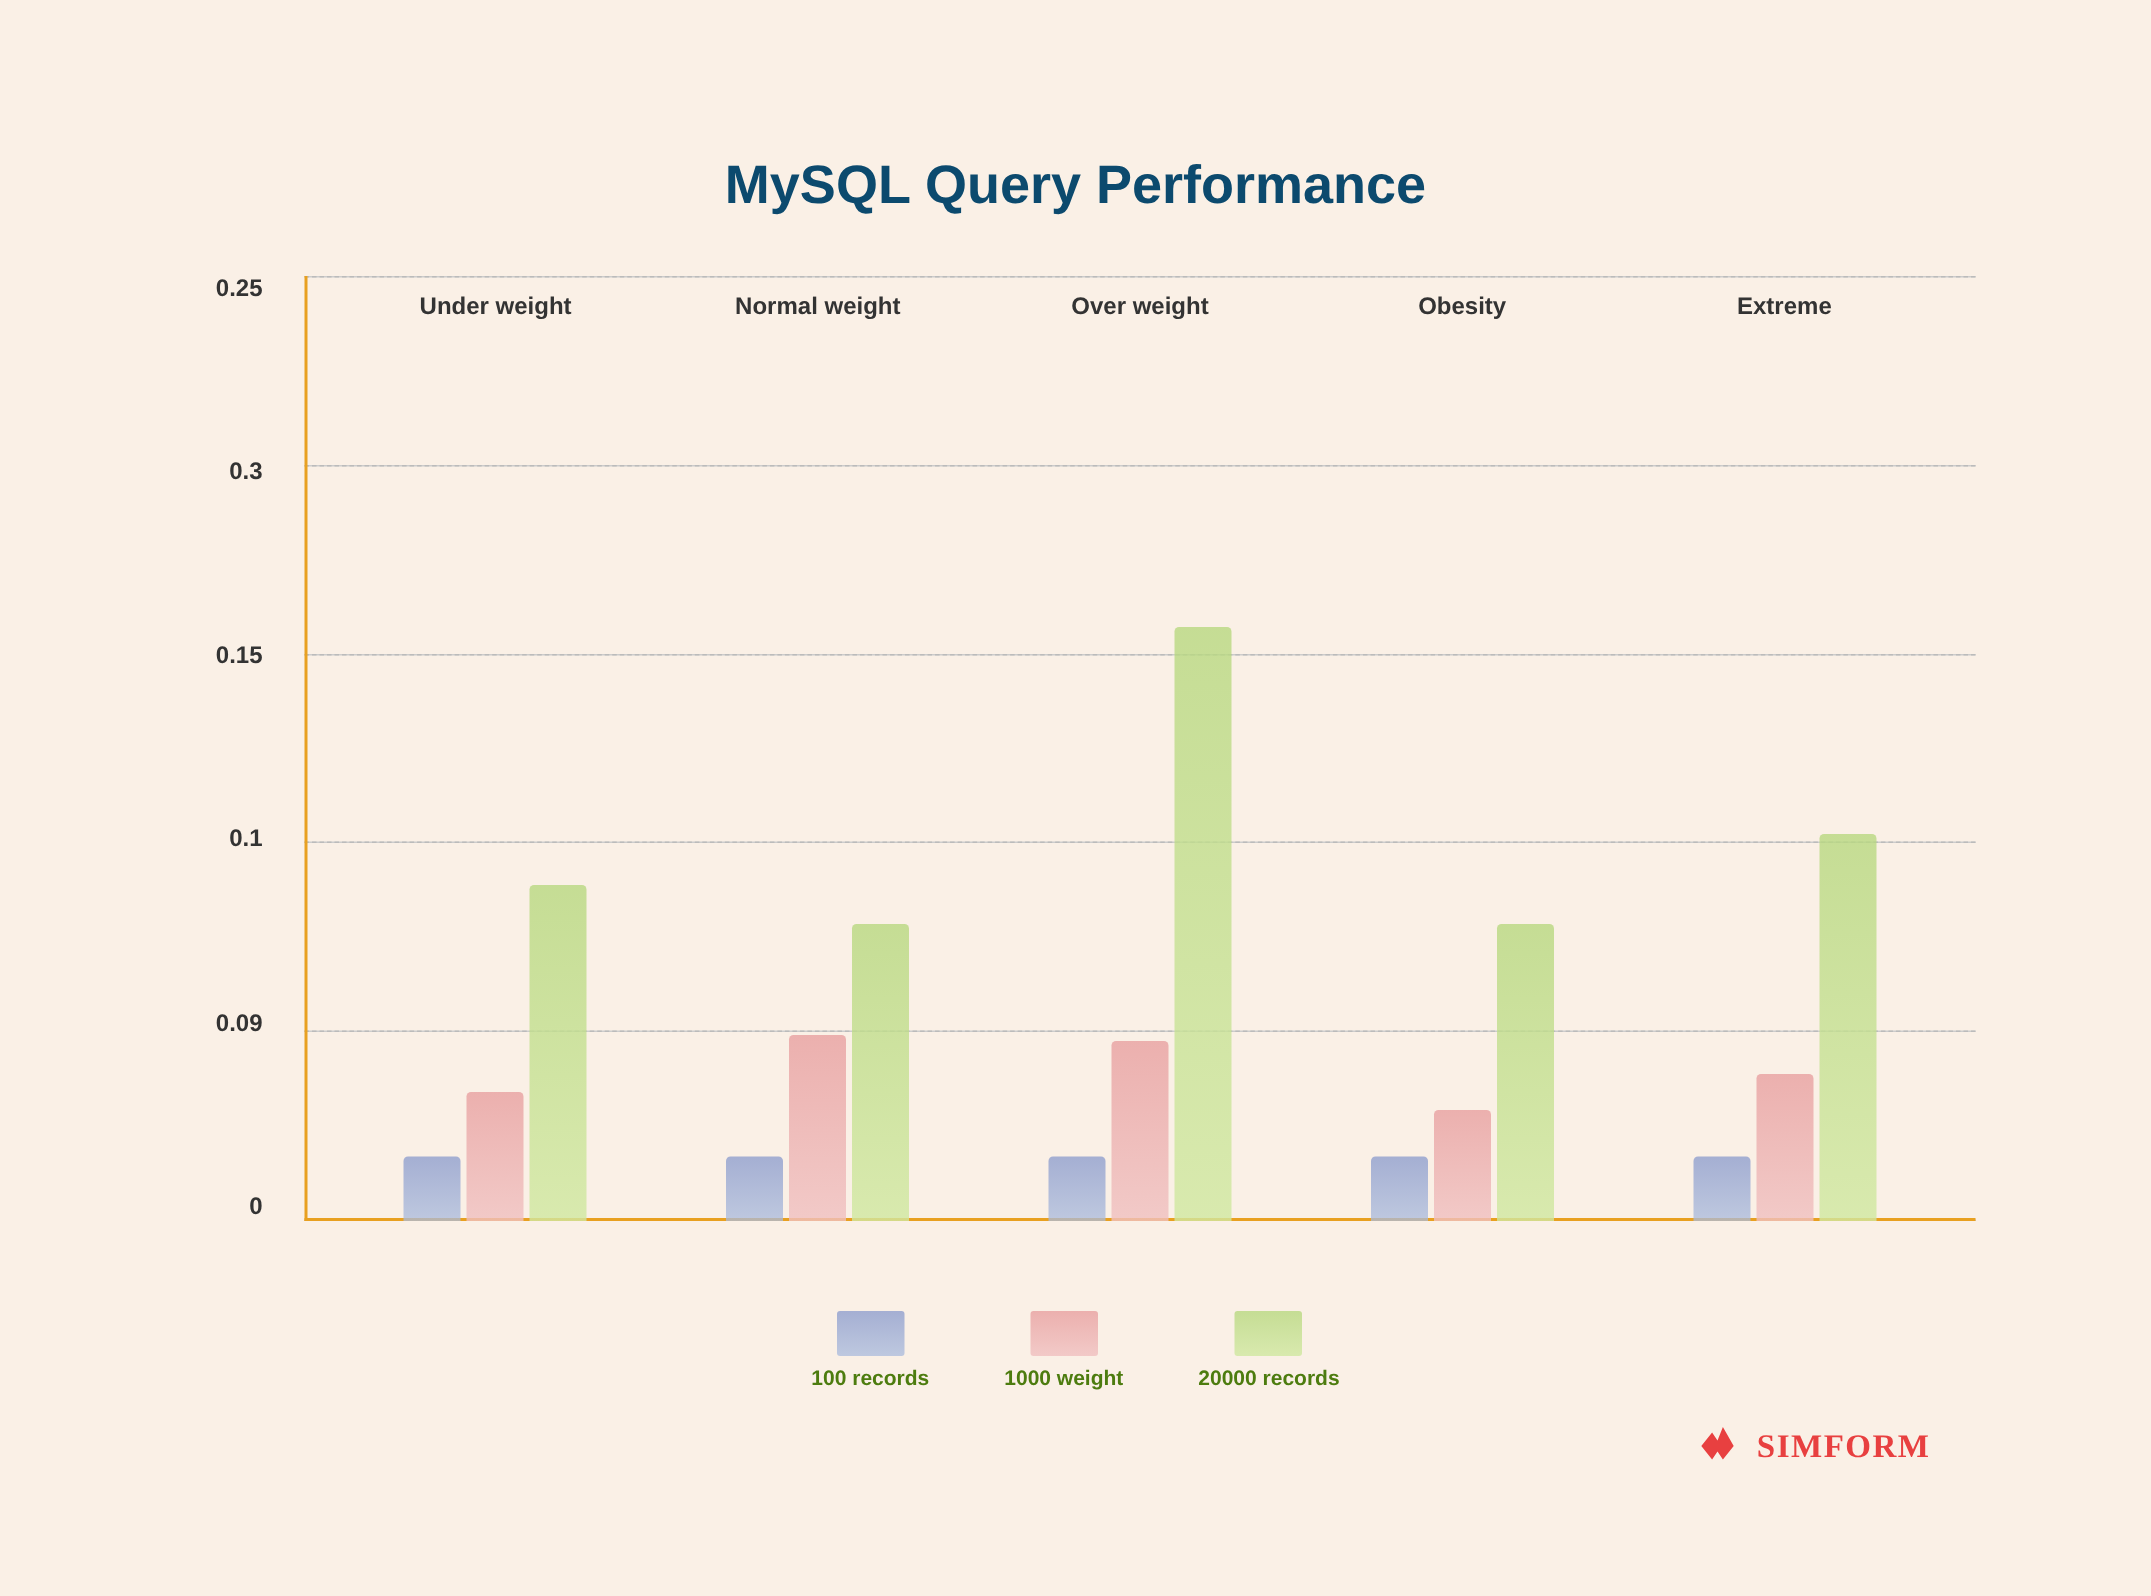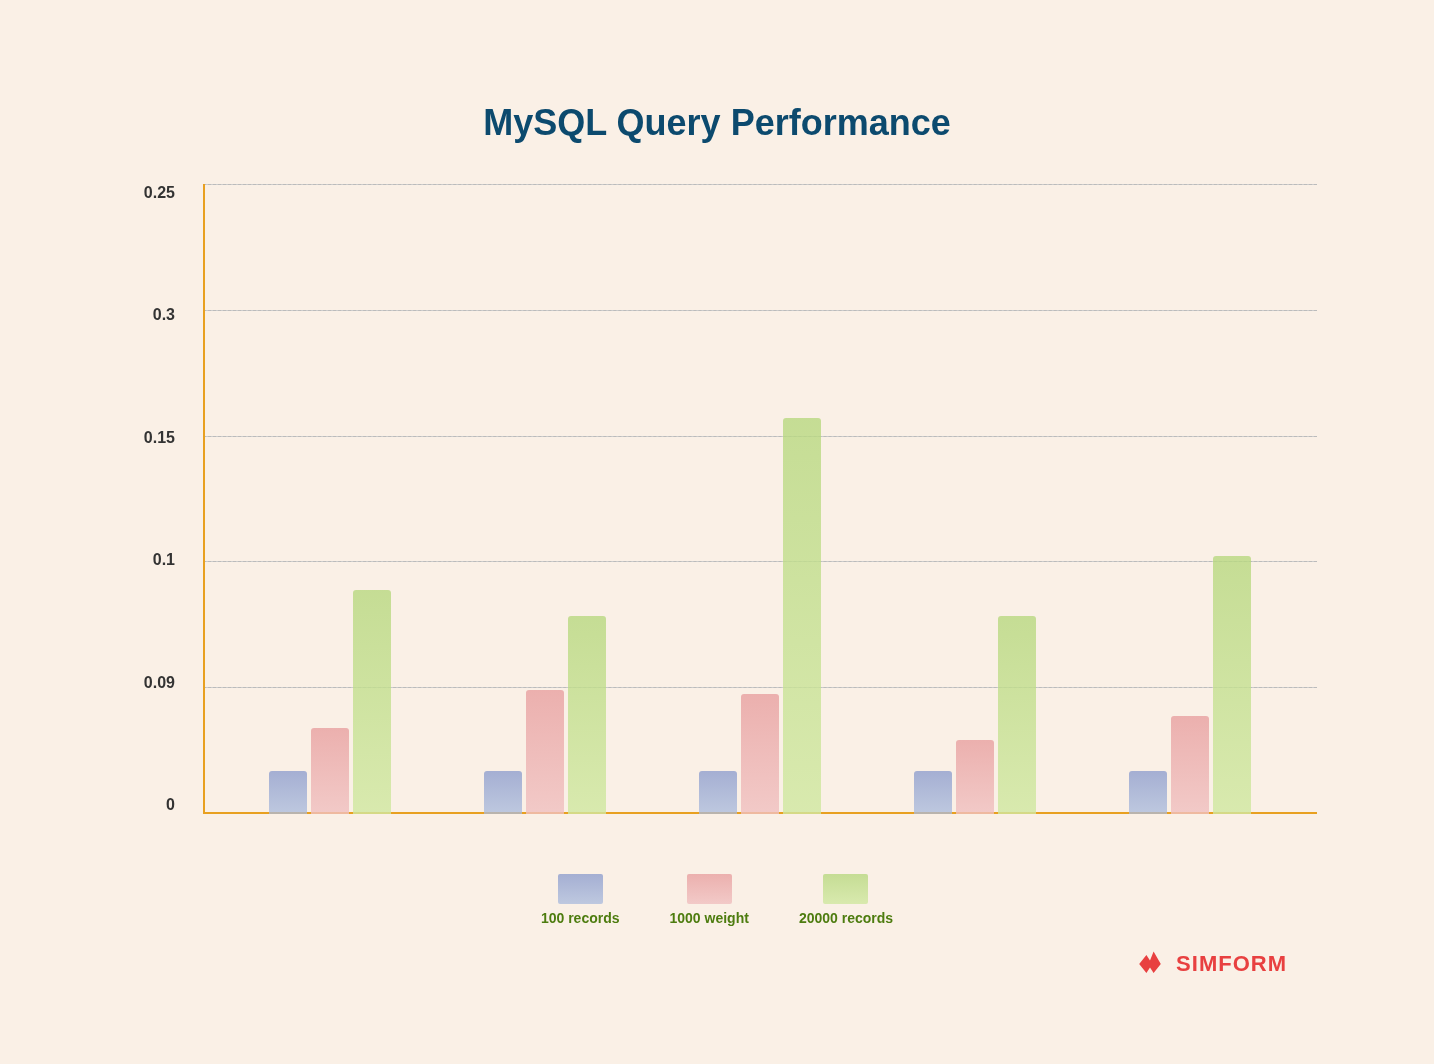--- a/index.html
+++ b/index.html
@@ -180,20 +180,21 @@
     }
     .logo-icon {
       width: 36px;
       height: 36px;
     }
     .logo-text {
       font-size: 22px;
       font-weight: 900;
       color: #e84040;
       letter-spacing: 1px;
+      font-family: Liberation Serif, serif;
     }
   </style>
 </head>
 <body>
 
 <div class="chart-container">
   <h1 class="chart-title">MySQL Query Performance</h1>
 
   <div class="chart-area">
     <div class="chart-plot">
@@ -253,20 +254,28 @@
             </div>
             <div class="group">
               <div class="bars" style="height: 430px;">
                 <div class="bar bar-blue" style="height: 43px;"></div>
                 <div class="bar bar-red" style="height: 98.04px;"></div>
                 <div class="bar bar-green" style="height: 258px;"></div>
               </div>
             </div>
           </div>
 
+        <div class="x-axis" id="x-axis">
+
+        <span class="x-label">Under weight</span>
+            <span class="x-label">Normal weight</span>
+            <span class="x-label">Over weight</span>
+            <span class="x-label">Obesity</span>
+            <span class="x-label">Extreme</span>
+          </div>
       </div>
     </div>
   </div>
 
   <div class="legend">
     <div class="legend-item">
       <div class="legend-swatch" style="background: linear-gradient(to bottom, #8899cc, #aabbdd); opacity: 0.75;"></div>
       <span class="legend-label">100 records</span>
     </div>
     <div class="legend-item">

